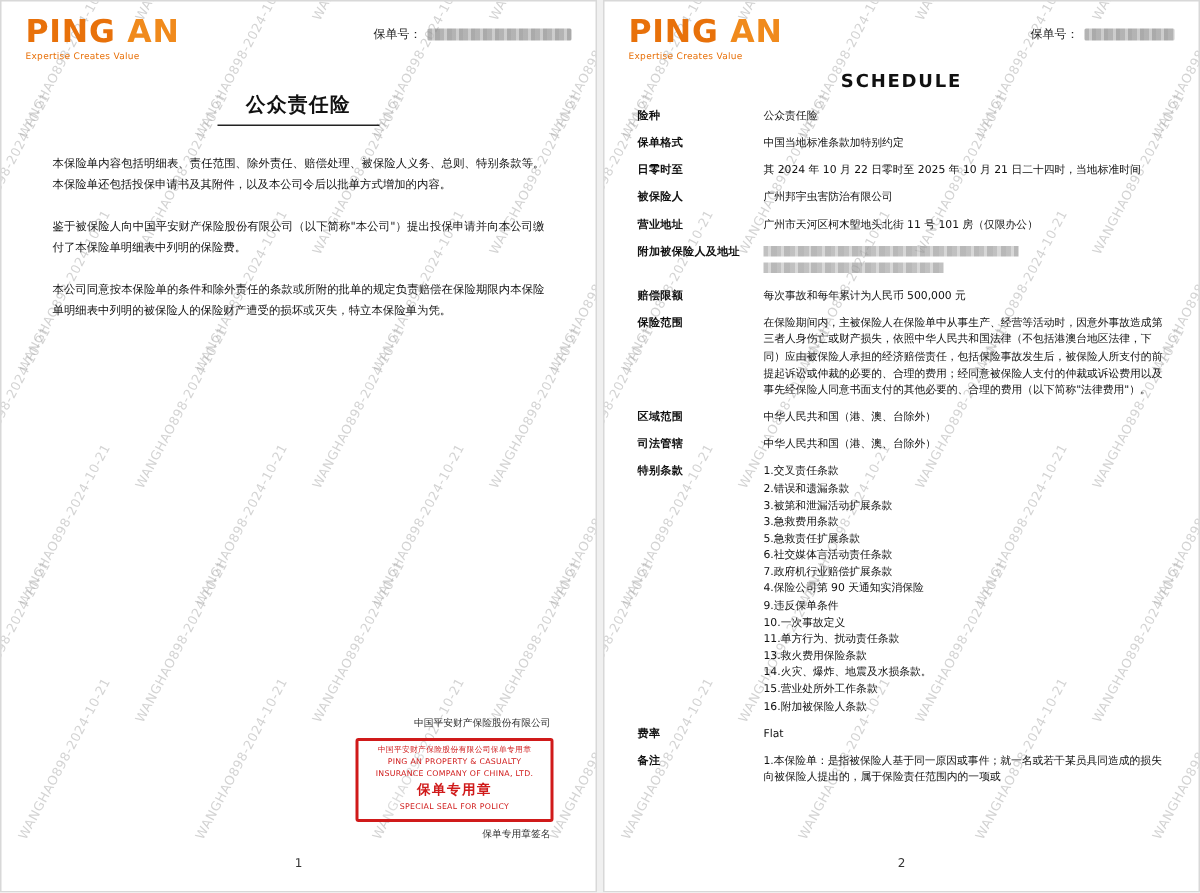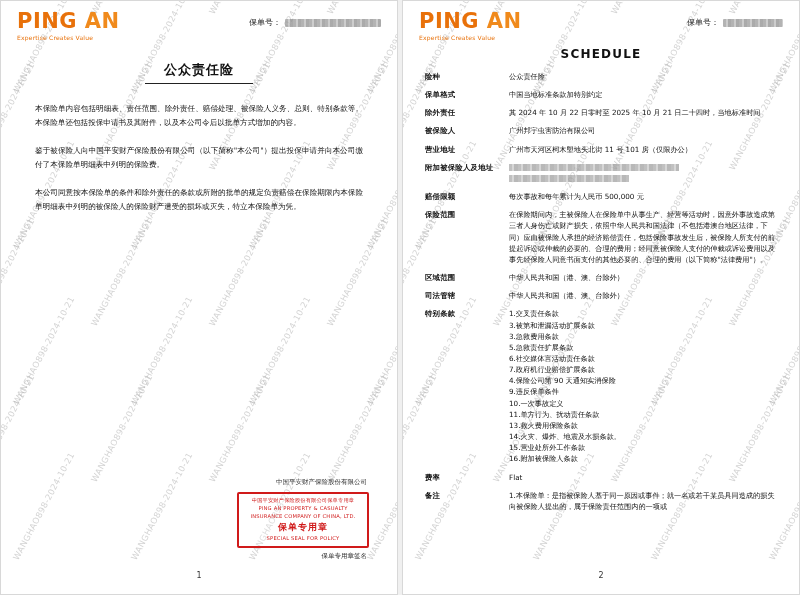--- a/index.html
+++ b/index.html
@@ -346,21 +346,21 @@
             <span class="ln">公众责任险</span>
           </div>
         </div>
         <div class="row">
           <div class="k">保单格式</div>
           <div class="v">
             <span class="ln">中国当地标准条款加特别约定</span>
           </div>
         </div>
         <div class="row">
-          <div class="k">除外责任</div>
+          <div class="k">日零时至</div>
           <div class="v">
             <span class="ln">其 2024 年 10 月 22 日零时至 2025 年 10 月 21 日二十四时，当地标准时间</span>
           </div>
         </div>
         <div class="row">
           <div class="k">被保险人</div>
           <div class="v">
             <span class="ln">广州邦宇虫害防治有限公司</span>
           </div>
         </div>
@@ -398,20 +398,21 @@
         <div class="row">
           <div class="k">司法管辖</div>
           <div class="v">
             <span class="ln">中华人民共和国（港、澳、台除外）</span>
           </div>
         </div>
         <div class="row">
           <div class="k">特别条款</div>
           <div class="v">
             <span class="ln">1.交叉责任条款</span>
+            <span class="ln">2.错误和遗漏条款</span>
             <span class="ln">3.被第和泄漏活动扩展条款</span>
             <span class="ln">3.急救费用条款</span>
             <span class="ln">5.急救责任扩展条款</span>
             <span class="ln">6.社交媒体言活动责任条款</span>
             <span class="ln">7.政府机行业赔偿扩展条款</span>
             <span class="ln">4.保险公司第 90 天通知实消保险</span>
             <span class="ln">9.违反保单条件</span>
             <span class="ln">10.一次事故定义</span>
             <span class="ln">11.单方行为、扰动责任条款</span>
             <span class="ln">13.救火费用保险条款</span>

